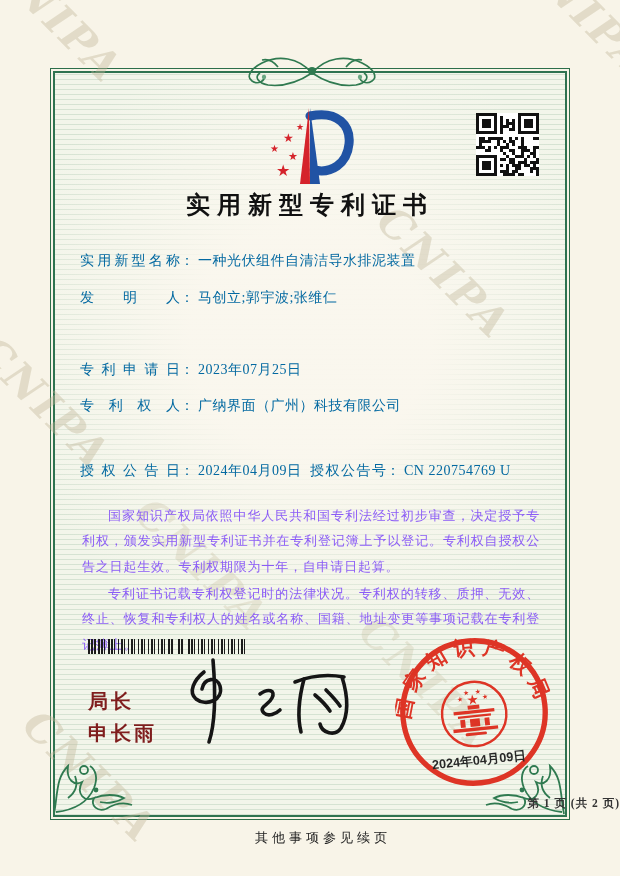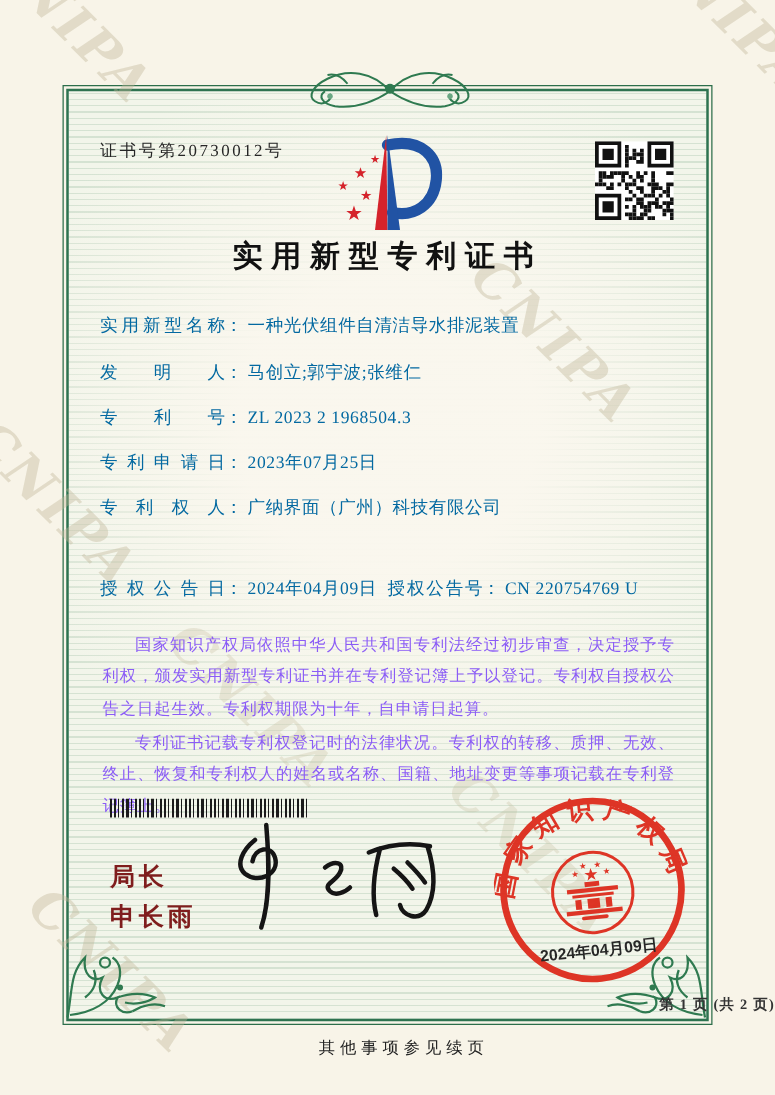--- a/index.html
+++ b/index.html
@@ -154,21 +154,20 @@
       <path d="M6,86 C10,64 8,50 20,38 C18,52 26,58 34,54 C28,66 36,74 46,70 C42,78 50,84 58,81"></path>
       <path d="M8,84 C26,82 40,74 46,60 C50,50 48,42 42,38"></path>
       <path d="M20,70 C28,64 30,56 27,48"></path>
       <path d="M46,70 C56,66 68,66 76,70 C70,74 60,76 52,74"></path>
       <path d="M58,81 C66,76 76,74 84,77"></path>
       <circle cx="36" cy="42" r="4"></circle>
     </g>
     <circle cx="48" cy="62" r="2.4" fill="#2f7a50"></circle>
   </svg>
 
-  <div class="cert-no">证书号第20730012号</div>
 
   <svg class="logo" viewBox="0 0 102 86">
     <path d="M58,12 C86,6 99,22 97,40 C95,60 79,70 62,66" fill="none" stroke="#2153a4" stroke-width="9" stroke-linecap="round"></path>
     <polygon points="57,4 48,80 58,80" fill="#d5232b"></polygon>
     <polygon points="58,4 58,80 68,80" fill="#2153a4"></polygon>
     <text x="44" y="26" font-size="9" fill="#d5232b">★</text>
     <text x="31" y="38" font-size="12" fill="#d5232b">★</text>
     <text x="18" y="48" font-size="10" fill="#d5232b">★</text>
     <text x="36" y="56" font-size="11" fill="#d5232b">★</text>
     <text x="24" y="72" font-size="16" fill="#d5232b">★</text>
@@ -307,23 +306,20 @@
   </svg>
 
   <h1 class="title">实用新型专利证书</h1>
 
   <div class="frow" style="top:252px">
     <span class="flabel">实用新型名称</span><span class="fcolon">：</span><span class="fvalue">一种光伏组件自清洁导水排泥装置</span>
   </div>
   <div class="frow" style="top:289px">
     <span class="flabel">发明人</span><span class="fcolon">：</span><span class="fvalue">马创立;郭宇波;张维仁</span>
   </div>
-  <div class="frow" style="top:325px">
-    <span class="flabel">专利号</span><span class="fcolon">：</span><span class="fvalue">ZL 2023 2 1968504.3</span>
-  </div>
   <div class="frow" style="top:361px">
     <span class="flabel">专利申请日</span><span class="fcolon">：</span><span class="fvalue">2023年07月25日</span>
   </div>
   <div class="frow" style="top:397px">
     <span class="flabel">专利权人</span><span class="fcolon">：</span><span class="fvalue">广纳界面（广州）科技有限公司</span>
   </div>
   <div class="frow" style="top:462px">
     <span class="flabel">授权公告日</span><span class="fcolon">：</span><span class="fvalue">2024年04月09日</span>
     <span class="pair2">
       <span class="flabel">授权公告号</span><span class="fcolon">：</span><span class="fvalue">CN 220754769 U</span>

